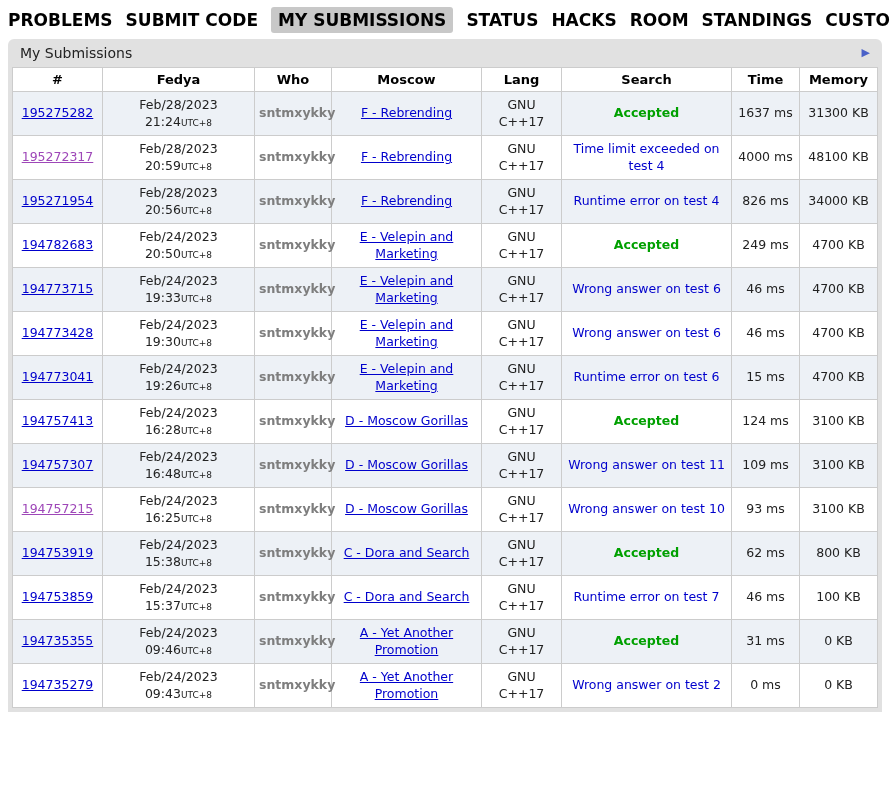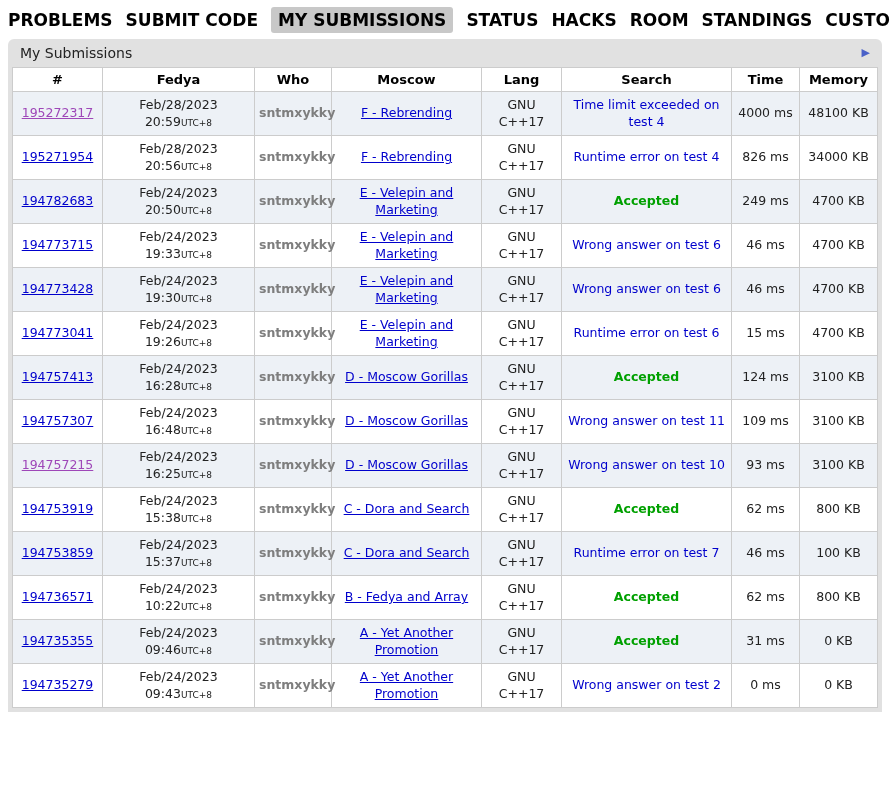--- a/index.html
+++ b/index.html
@@ -134,20 +134,30 @@
           <th>Who</th>
           <th>Moscow</th>
           <th>Lang</th>
           <th>Search</th>
           <th>Time</th>
           <th>Memory</th>
         </tr>
     </thead>
     <tbody>
         <tr>
+          <td class="c-id"><a class="id-link">195275282</a></td>
+          <td class="c-when"><span>Feb/28/2023</span><br><span>21:24</span><span class="when-tz">UTC+8</span></td>
+          <td class="c-who"><a class="user">sntmxykky</a></td>
+          <td class="c-prob"><a class="prob-link">F - Rebrending</a></td>
+          <td class="c-lang">GNU C++17</td>
+          <td class="c-verdict"><span class="verdict-accepted">Accepted</span></td>
+          <td class="c-time">1637 ms</td>
+          <td class="c-mem">31300 KB</td>
+        </tr>
+        <tr>
           <td class="c-id"><a class="id-link visited">195272317</a></td>
           <td class="c-when"><span>Feb/28/2023</span><br><span>20:59</span><span class="when-tz">UTC+8</span></td>
           <td class="c-who"><a class="user">sntmxykky</a></td>
           <td class="c-prob"><a class="prob-link">F - Rebrending</a></td>
           <td class="c-lang">GNU C++17</td>
           <td class="c-verdict"><span class="verdict-normal">Time limit exceeded on test 4</span></td>
           <td class="c-time">4000 ms</td>
           <td class="c-mem">48100 KB</td>
         </tr>
         <tr>
@@ -244,30 +254,20 @@
           <td class="c-id"><a class="id-link">194753859</a></td>
           <td class="c-when"><span>Feb/24/2023</span><br><span>15:37</span><span class="when-tz">UTC+8</span></td>
           <td class="c-who"><a class="user">sntmxykky</a></td>
           <td class="c-prob"><a class="prob-link">C - Dora and Search</a></td>
           <td class="c-lang">GNU C++17</td>
           <td class="c-verdict"><span class="verdict-normal">Runtime error on test 7</span></td>
           <td class="c-time">46 ms</td>
           <td class="c-mem">100 KB</td>
         </tr>
         <tr>
-          <td class="c-id"><a class="id-link">194736571</a></td>
-          <td class="c-when"><span>Feb/24/2023</span><br><span>10:22</span><span class="when-tz">UTC+8</span></td>
-          <td class="c-who"><a class="user">sntmxykky</a></td>
-          <td class="c-prob"><a class="prob-link">B - Fedya and Array</a></td>
-          <td class="c-lang">GNU C++17</td>
-          <td class="c-verdict"><span class="verdict-accepted">Accepted</span></td>
-          <td class="c-time">62 ms</td>
-          <td class="c-mem">800 KB</td>
-        </tr>
-        <tr>
           <td class="c-id"><a class="id-link">194735355</a></td>
           <td class="c-when"><span>Feb/24/2023</span><br><span>09:46</span><span class="when-tz">UTC+8</span></td>
           <td class="c-who"><a class="user">sntmxykky</a></td>
           <td class="c-prob"><a class="prob-link">A - Yet Another Promotion</a></td>
           <td class="c-lang">GNU C++17</td>
           <td class="c-verdict"><span class="verdict-accepted">Accepted</span></td>
           <td class="c-time">31 ms</td>
           <td class="c-mem">0 KB</td>
         </tr>
         <tr>

